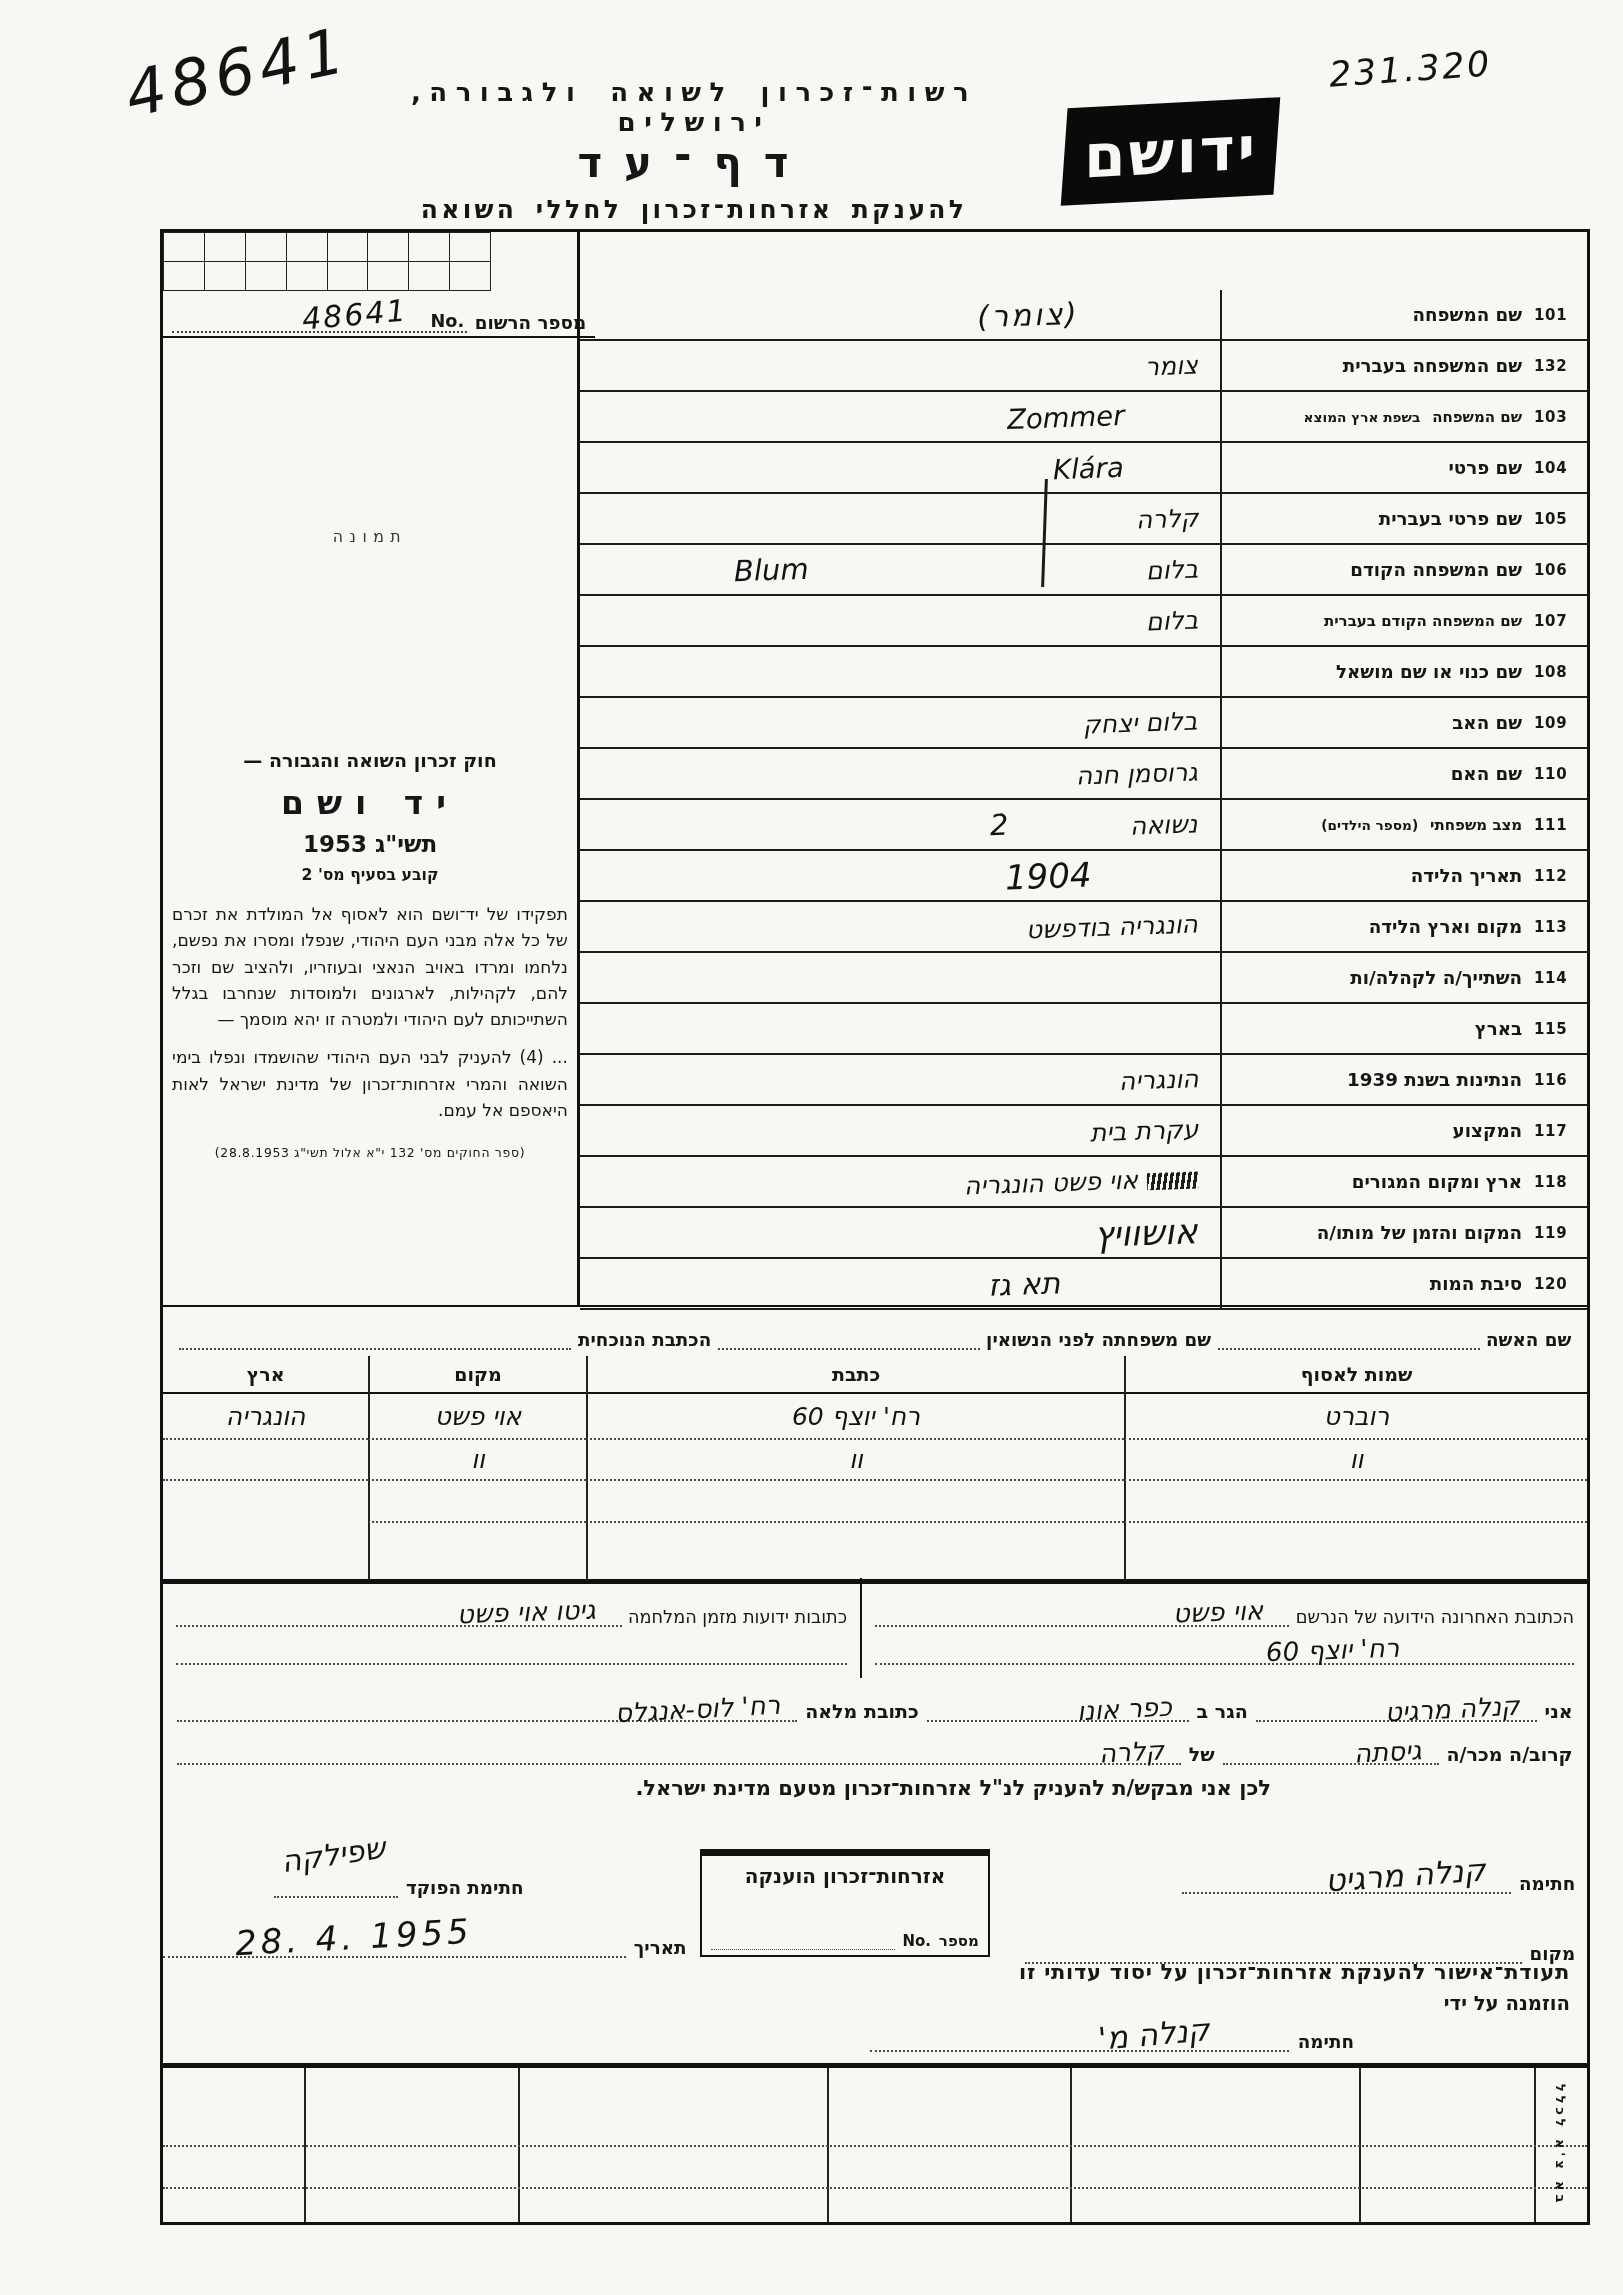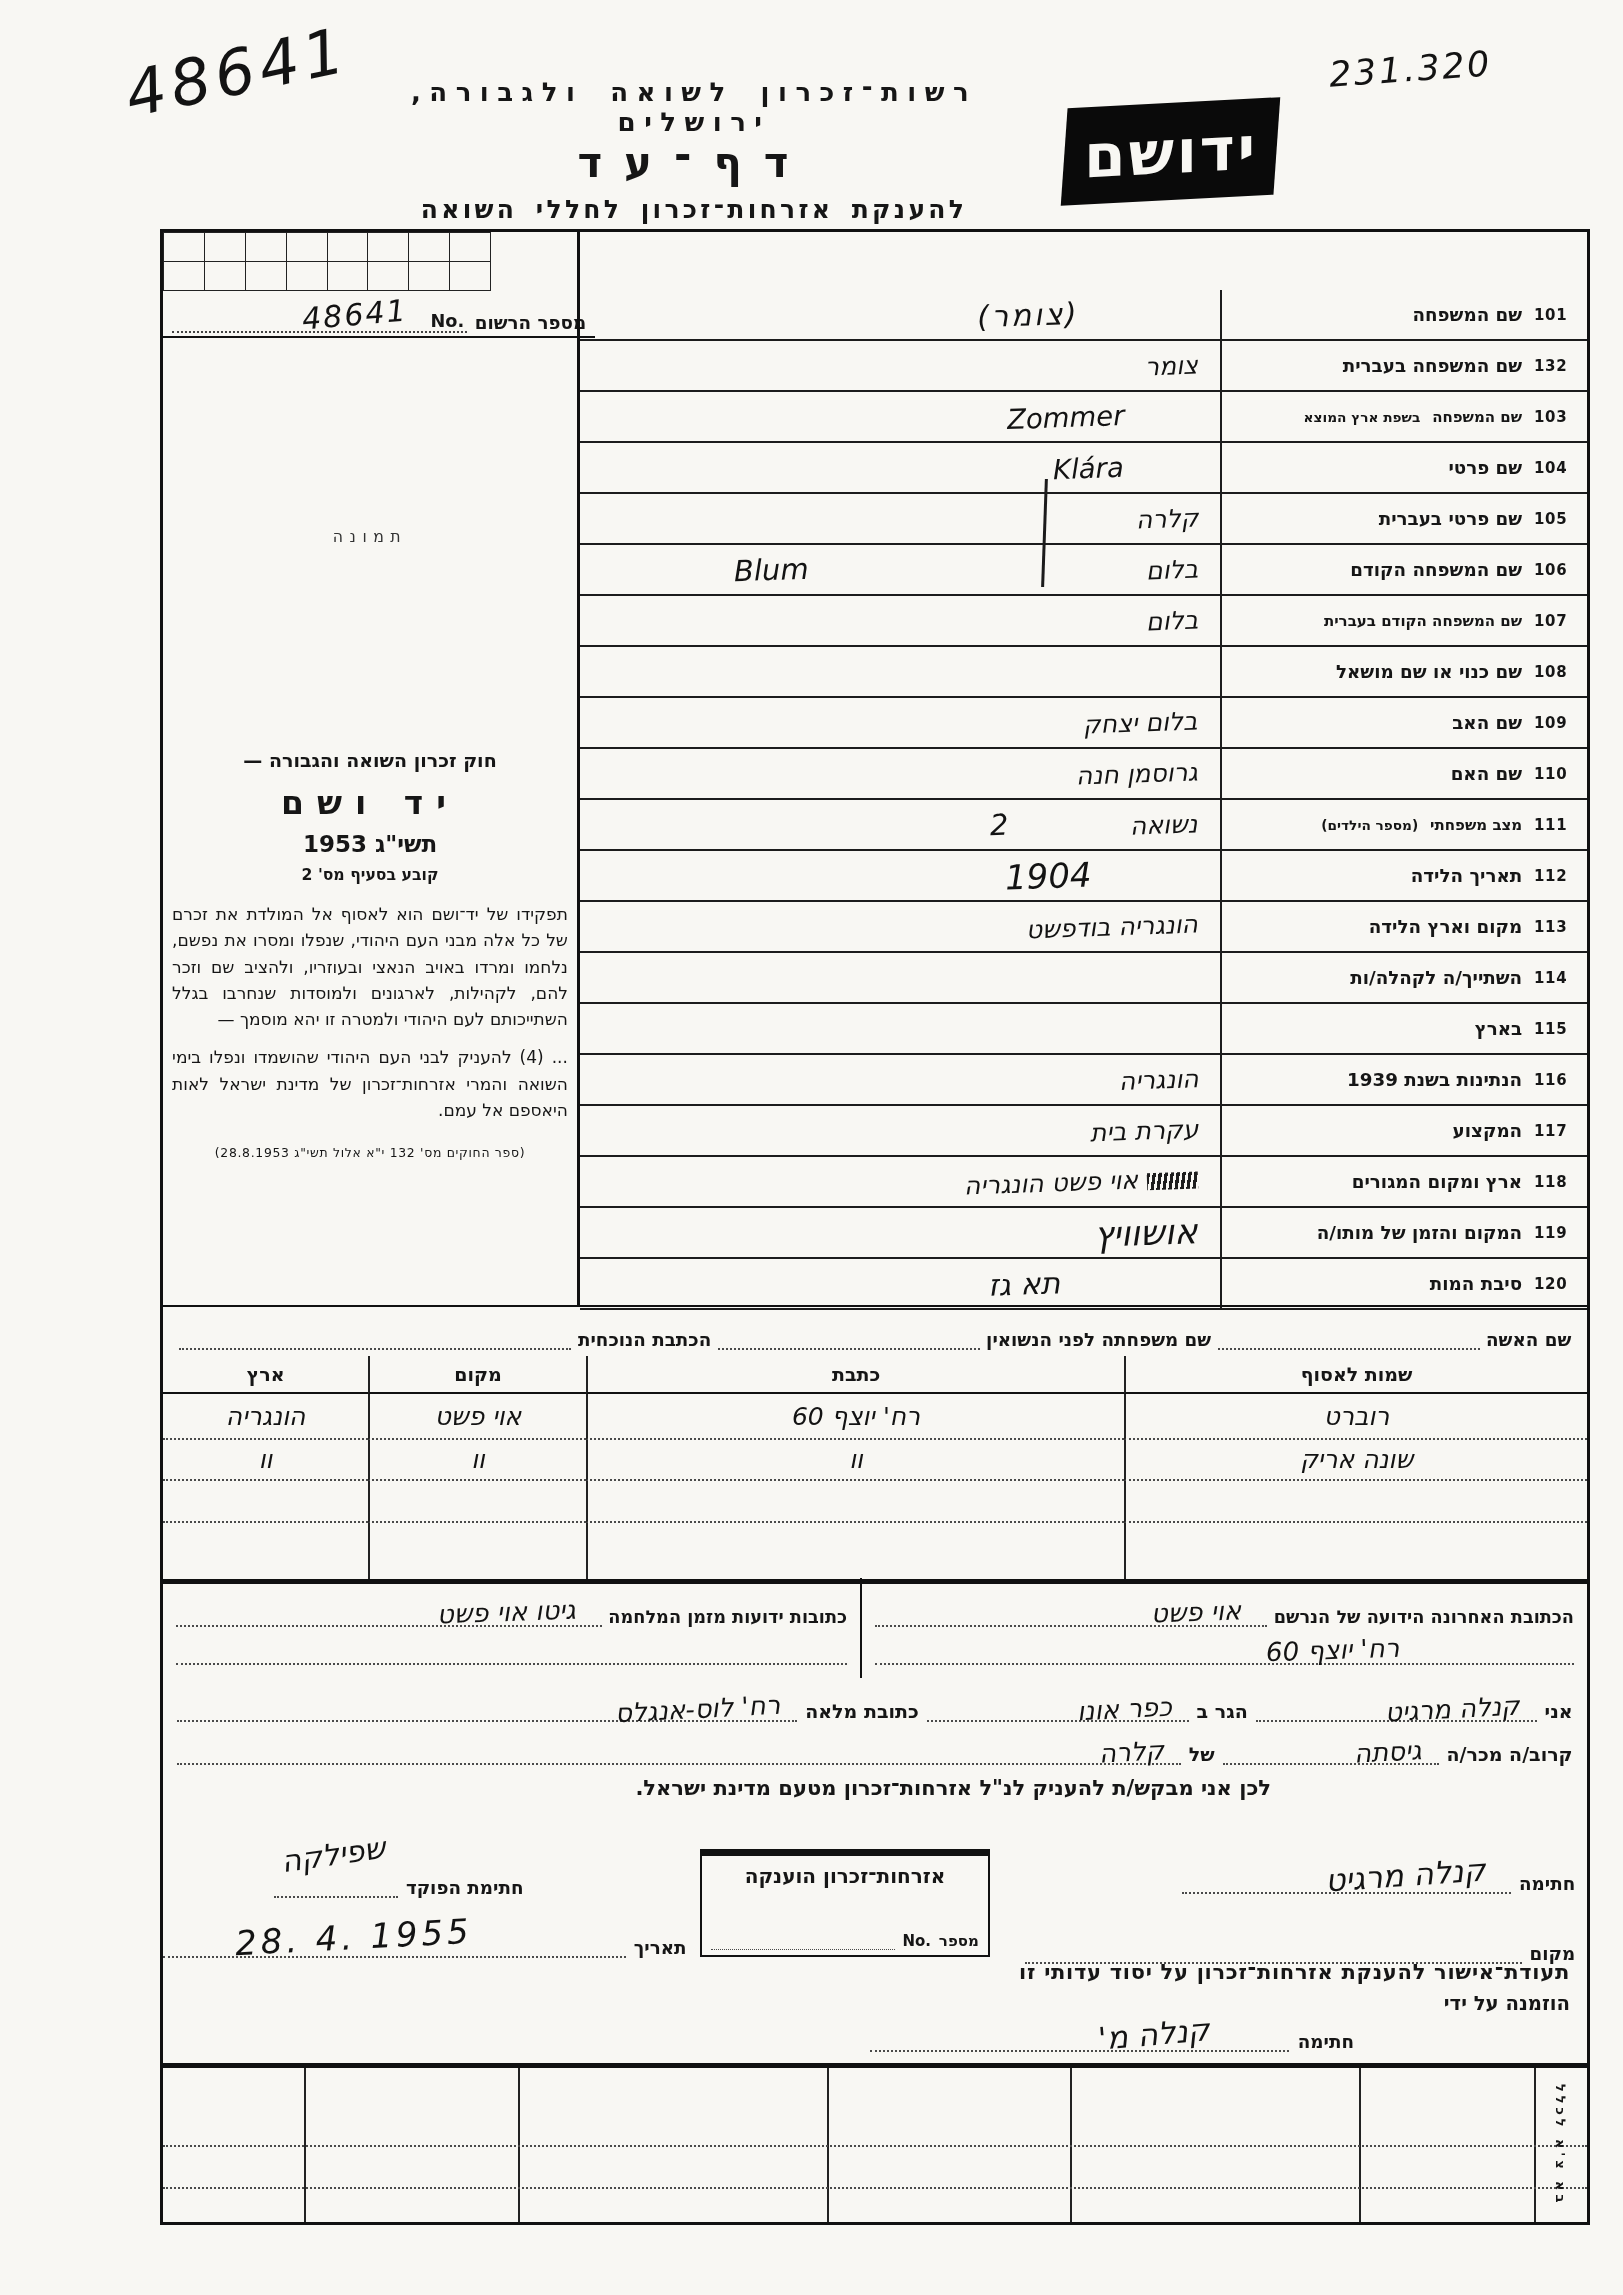--- a/index.html
+++ b/index.html
@@ -76,21 +76,21 @@
   .ctable .cell{display:flex;align-items:center;justify-content:center;box-sizing:border-box;}
   .ctable .cell:not(:nth-child(4n)){border-left:2px solid #222;}
   .chead{font-size:19px;font-weight:bold;border-bottom:2.6px solid #111;}
   .cdot{border-bottom:2px dotted #4a4a4a;}
   .cval{font-size:25px;}
   
   .addr{left:0;top:1346px;width:1424px;height:100px;display:flex;}
   .addr-right{width:725px;box-sizing:border-box;padding:10.5px 13px 0;}
   .addr-left{width:699px;box-sizing:border-box;border-right:2.6px solid #111;padding:10.5px 13px 0;}
   .addr-line{display:flex;align-items:flex-end;height:38px;gap:6.5px;}
-  .alabel{font-size:17.7px;font-weight:bold;white-space:nowrap;}
+  .alabel{font-size:17.7px;font-weight:normal;white-space:nowrap;}
   .adots{flex:1;border-bottom:2px dotted #4a4a4a;height:29px;position:relative;}
   .adots .over{position:absolute;right:26px;bottom:-2.6px;font-size:26px;white-space:nowrap;transform:rotate(-2deg);}
   .adots .over2{right:25%;}
   
   .decl{left:0;top:1447px;width:1424px;padding:0 14.4px;box-sizing:border-box;}
   .dline{display:flex;align-items:flex-end;height:43px;gap:7.9px;}
   .plabel{font-size:19px;font-weight:bold;white-space:nowrap;}
   .ddots{border-bottom:2px dotted #4a4a4a;height:30px;position:relative;}
   .w430{width:281px;} .w400{width:262px;} .w330{width:216px;} .grow{flex:1;}
   .ddots .over{position:absolute;right:17px;bottom:-3.9px;font-size:26px;white-space:nowrap;transform:rotate(-3deg);}
@@ -393,23 +393,20 @@
         <div class="cell cdot">
           <span class="hw cval">רח' יוצף 60</span>
         </div>
         <div class="cell cdot">
           <span class="hw cval">אוי פשט</span>
         </div>
         <div class="cell cdot">
           <span class="hw cval">הונגריה</span>
         </div>
         <div class="cell cdot">
-          <span class="hw cval">שונה אריק</span>
-        </div>
-        <div class="cell cdot">
           <span class="hw cval">וו</span>
         </div>
         <div class="cell cdot">
           <span class="hw cval">וו</span>
         </div>
         <div class="cell cdot">
           <span class="hw cval">וו</span>
         </div>
         <div class="cell cdot"></div>
         <div class="cell cdot"></div>

